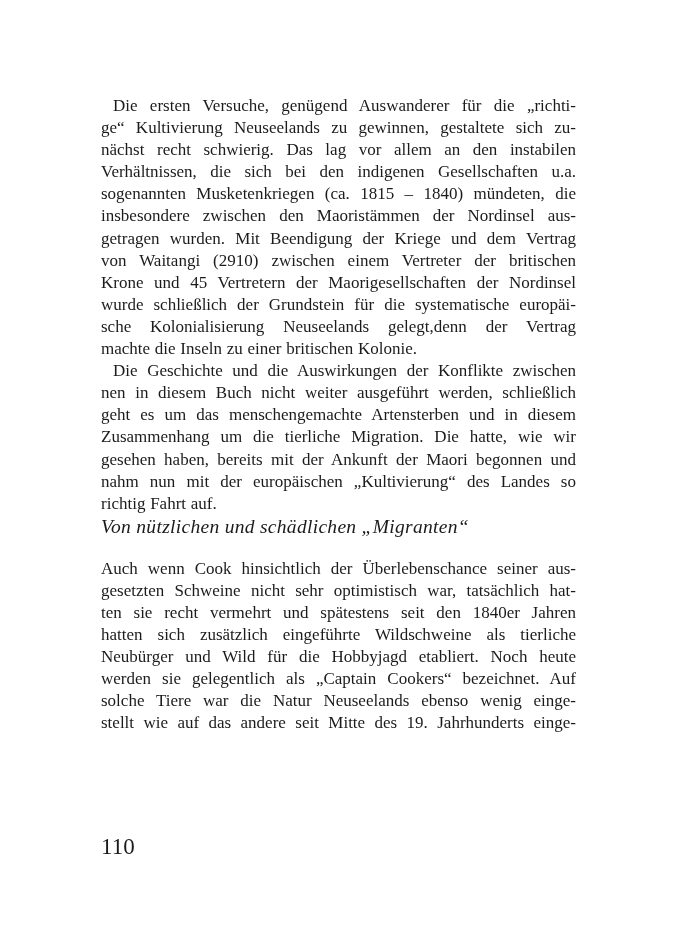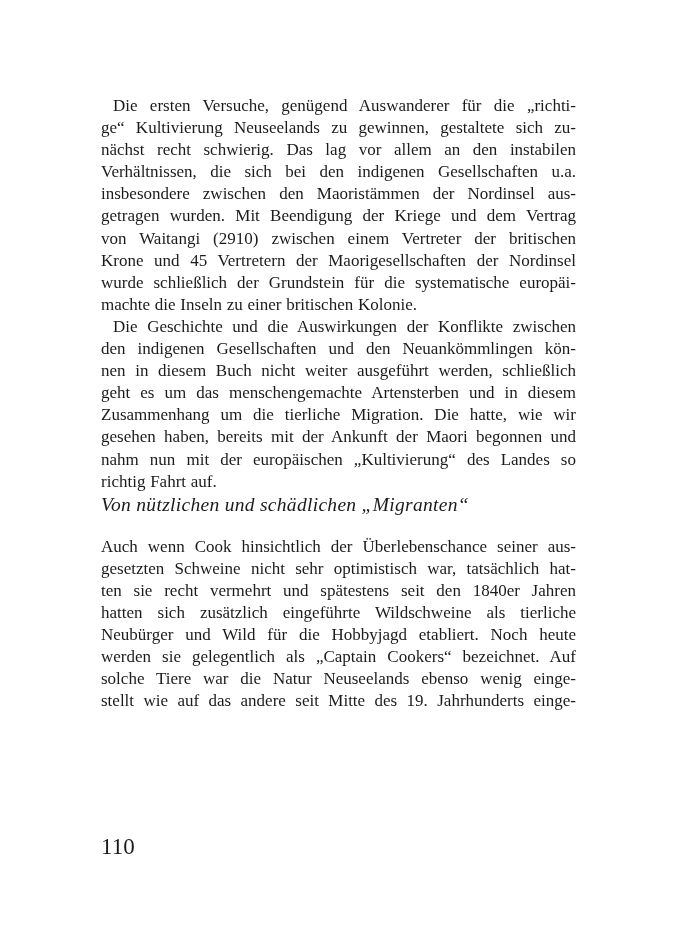--- a/index.html
+++ b/index.html
@@ -56,30 +56,31 @@
 </head>
 <body>
 
 <div class="page">
   <main class="textblock">
     <div class="para">
         <div class="line indent">Die ersten Versuche, genügend Auswanderer für die „richti-</div>
         <div class="line">ge“ Kultivierung Neuseelands zu gewinnen, gestaltete sich zu-</div>
         <div class="line">nächst recht schwierig. Das lag vor allem an den instabilen</div>
         <div class="line">Verhältnissen, die sich bei den indigenen Gesellschaften u.a.</div>
+        <div class="line">sogenannten Musketenkriegen (ca. 1815 – 1840) mündeten, die</div>
         <div class="line">insbesondere zwischen den Maoristämmen der Nordinsel aus-</div>
         <div class="line">getragen wurden. Mit Beendigung der Kriege und dem Vertrag</div>
         <div class="line">von Waitangi (2910) zwischen einem Vertreter der britischen</div>
         <div class="line">Krone und 45 Vertretern der Maorigesellschaften der Nordinsel</div>
         <div class="line">wurde schließlich der Grundstein für die systematische europäi-</div>
+        <div class="line">sche Kolonialisierung Neuseelands gelegt,denn der Vertrag</div>
         <div class="line last">machte die Inseln zu einer britischen Kolonie.</div>
       </div>
     <div class="para">
         <div class="line indent">Die Geschichte und die Auswirkungen der Konflikte zwischen</div>
-        <div class="line">den indigenen Gesellschaften und den Neuankömmlingen kön-</div>
         <div class="line">nen in diesem Buch nicht weiter ausgeführt werden, schließlich</div>
         <div class="line">geht es um das menschengemachte Artensterben und in diesem</div>
         <div class="line">Zusammenhang um die tierliche Migration. Die hatte, wie wir</div>
         <div class="line">gesehen haben, bereits mit der Ankunft der Maori begonnen und</div>
         <div class="line">nahm nun mit der europäischen „Kultivierung“ des Landes so</div>
         <div class="line last">richtig Fahrt auf.</div>
       </div>
     <h2 class="heading">Von nützlichen und schädlichen „Migranten“</h2>
     <div class="para">
         <div class="line">Auch wenn Cook hinsichtlich der Überlebenschance seiner aus-</div>

